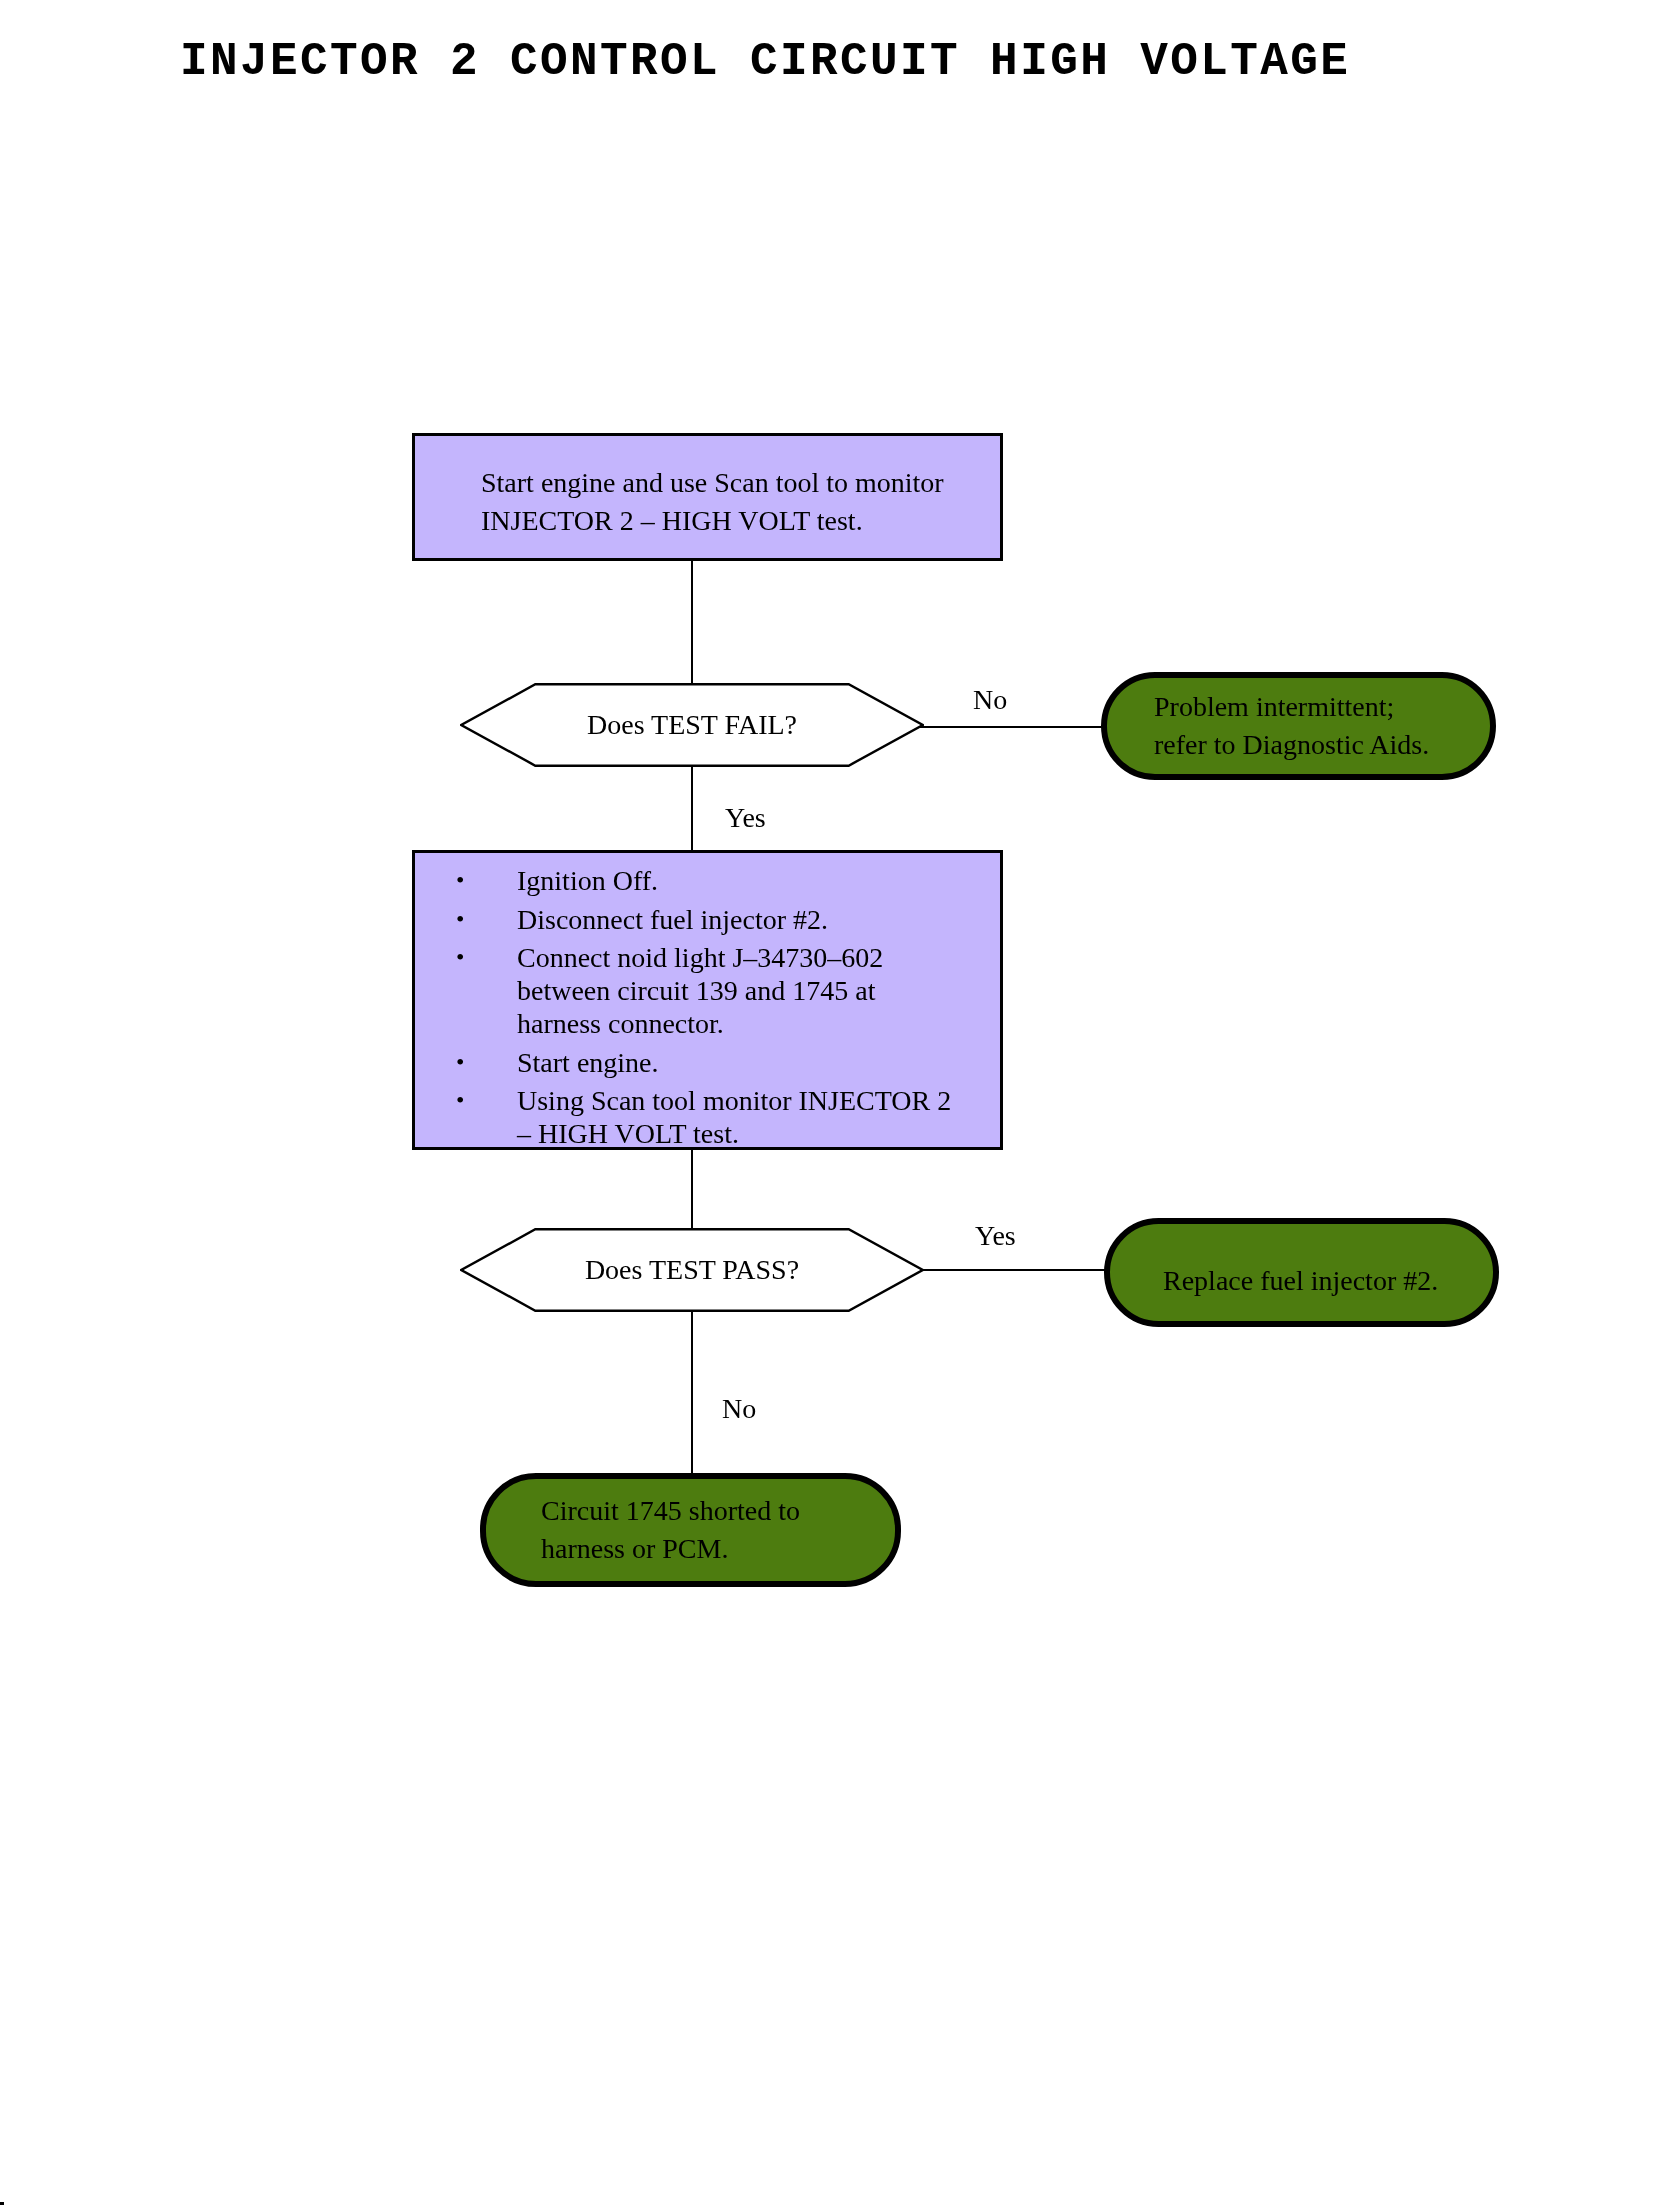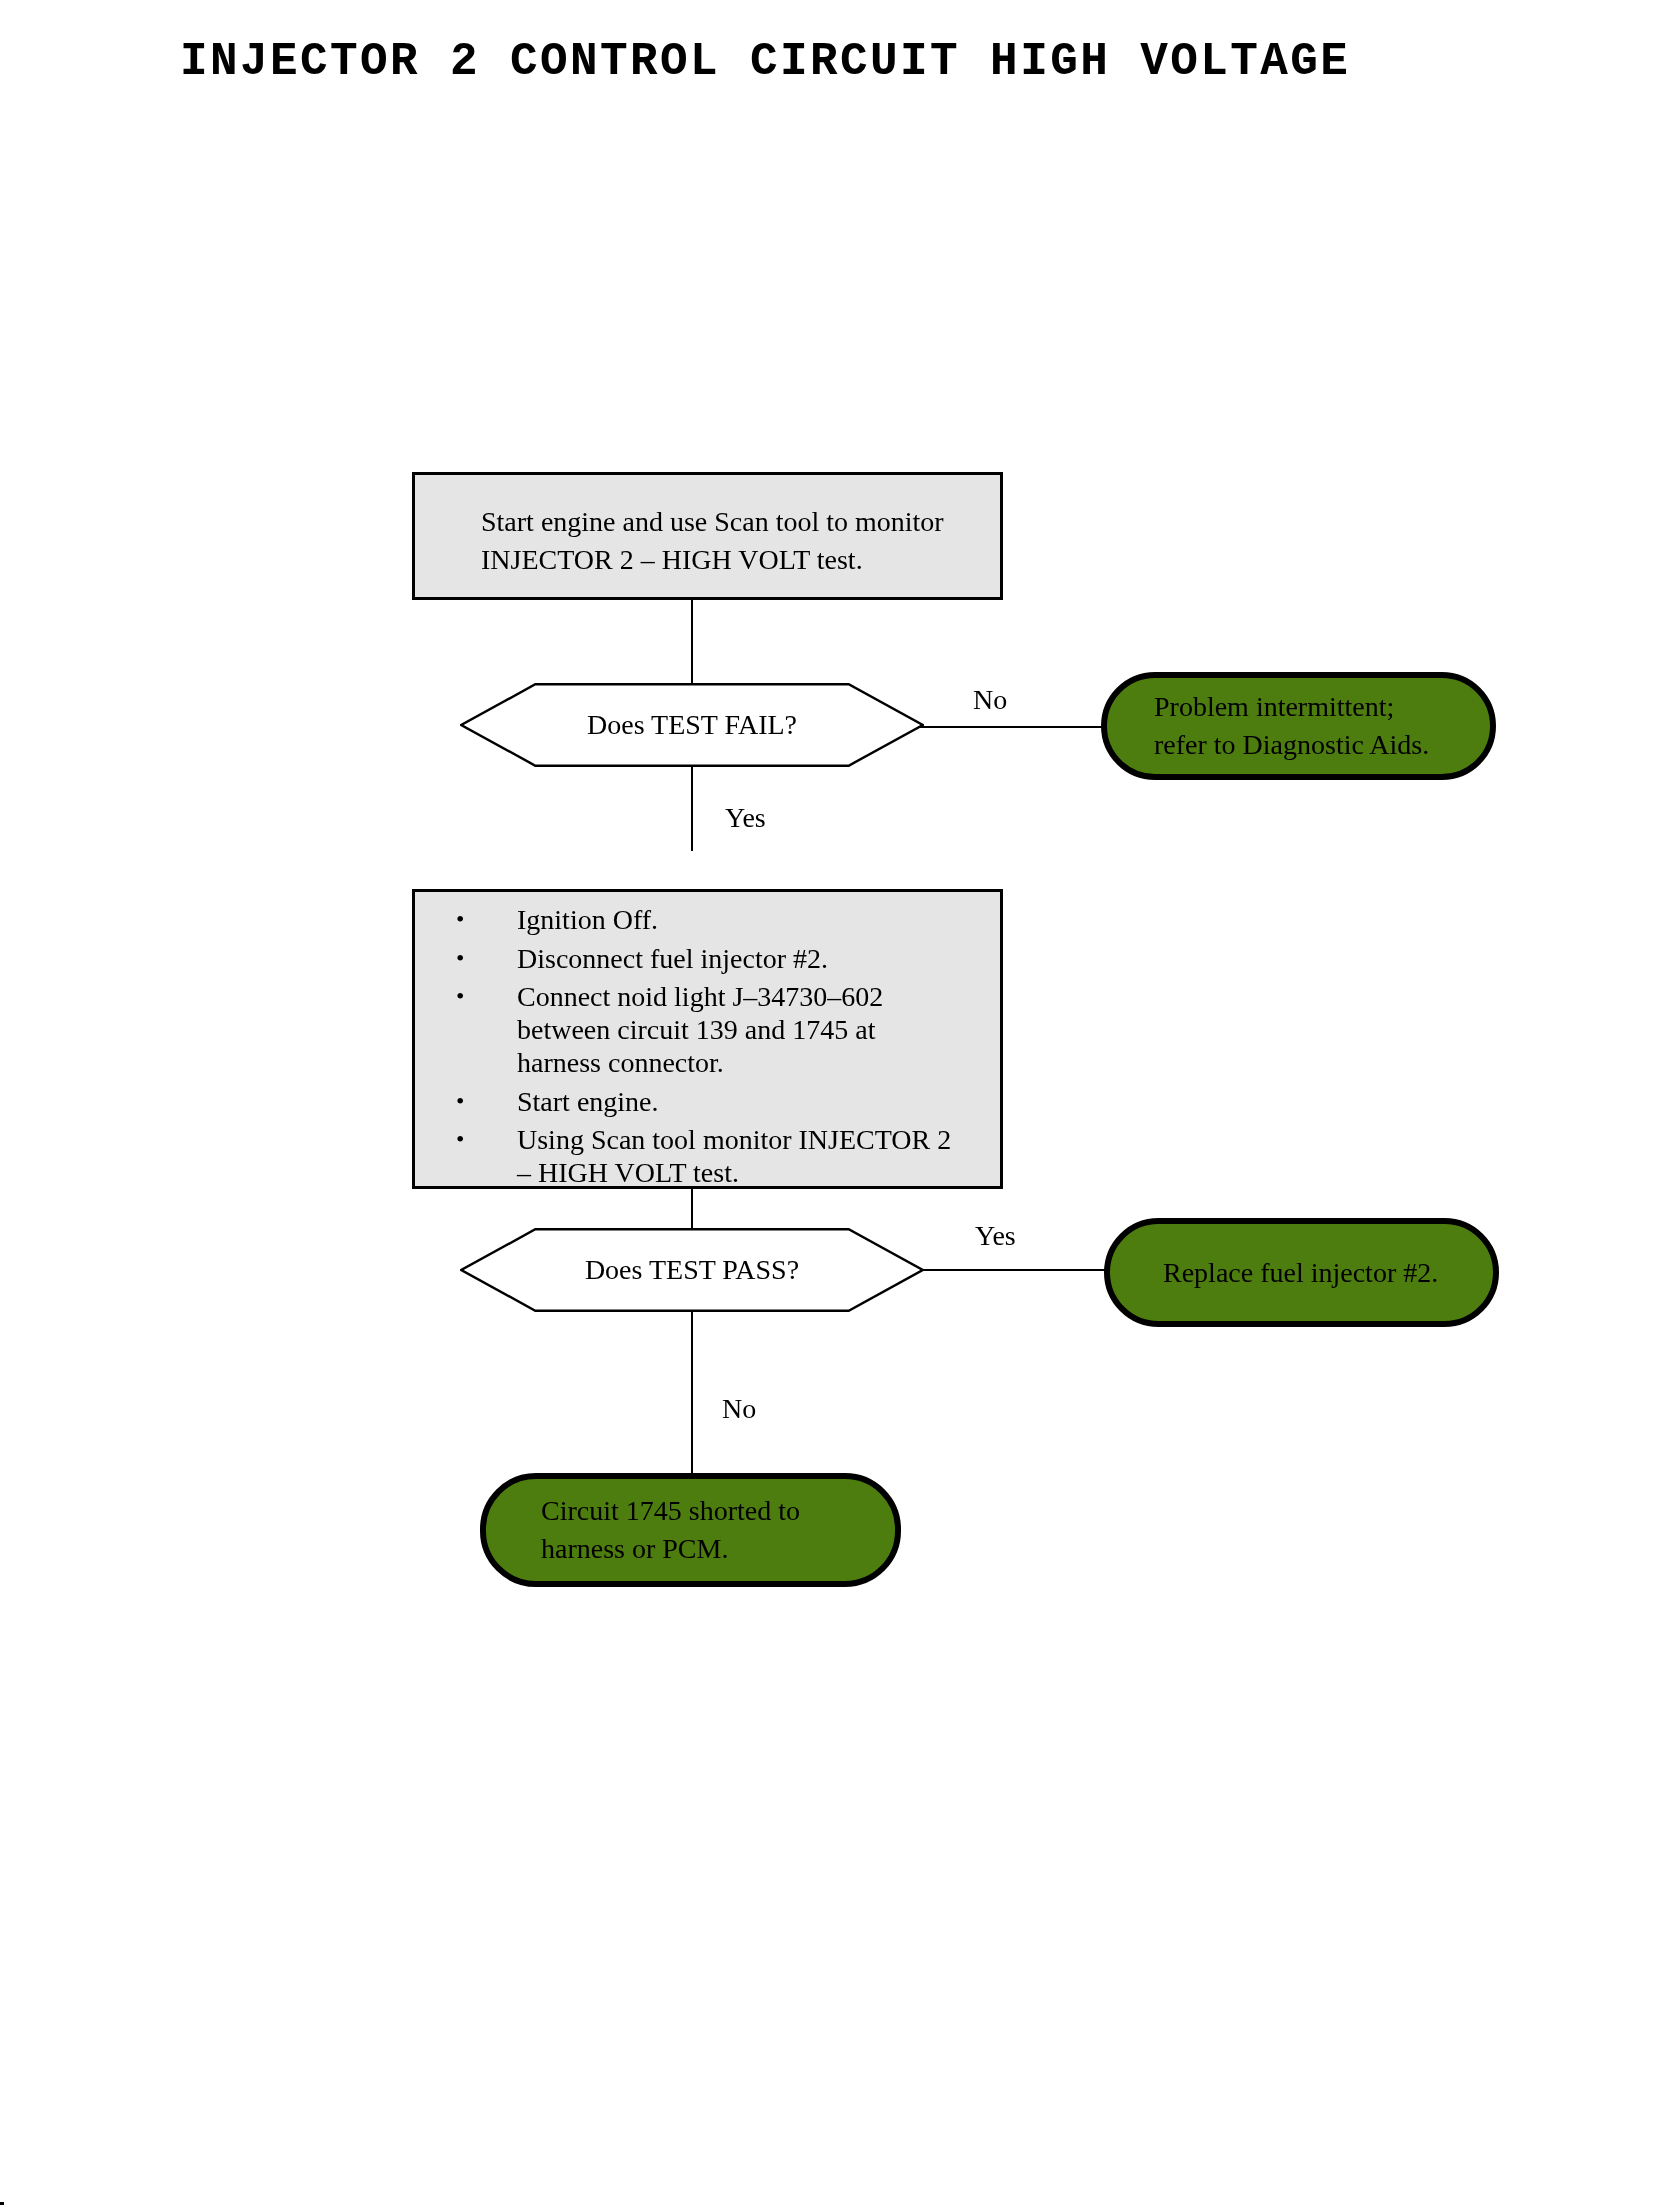--- a/index.html
+++ b/index.html
@@ -23,23 +23,22 @@
     font-family: "Liberation Mono", "DejaVu Sans Mono", monospace;
     font-weight: bold;
     font-size: 46px;
     letter-spacing: 2.4px;
     line-height: 1;
     white-space: nowrap;
   }
 
   .proc-box {
     border: 3.6px solid #000;
-    background: #e5e5e5;
+    background: #c4b5fd;
     box-sizing: border-box;
-    margin-top: 39px;
   }
   .box-text {
     font-size: 28px;
     line-height: 38px;
     white-space: nowrap;
   }
 
   .vline { width: 2.4px; background: #000; }
   .hline { height: 2.4px; background: #000; }
 
@@ -164,21 +163,21 @@
 
 <svg class="abs hex-svg" style="left:460px; top:1228px;" width="464" height="84" viewBox="0 0 764 138">
   <polygon points="124,2 640,2 762,69 640,136 124,136 2,69" fill="#ffffff" stroke="#000000" stroke-width="4"></polygon>
 </svg>
 <div class="abs hex-label" style="left:460px; top:1256px; width:464px;">Does TEST PASS?</div>
 
 <div class="abs edge-label" style="left:975px; top:1219px;">Yes</div>
 <div class="abs edge-label" style="left:722px; top:1392px;">No</div>
 
 <div class="abs terminal" style="left:1104px; top:1218px; width:395px; height:109px;">
-  <div class="abs box-text" style="left:53px; top:30px;">
+  <div class="abs box-text" style="left:53px; top:38px;">
     <div>Replace fuel injector #2.</div>
   </div>
 </div>
 
 <div class="abs terminal" style="left:480px; top:1473px; width:421px; height:114px;">
   <div class="abs box-text" style="left:55px; top:13.4px;">
     <div>Circuit 1745 shorted to</div>
     <div>harness or PCM.</div>
   </div>
 </div>

